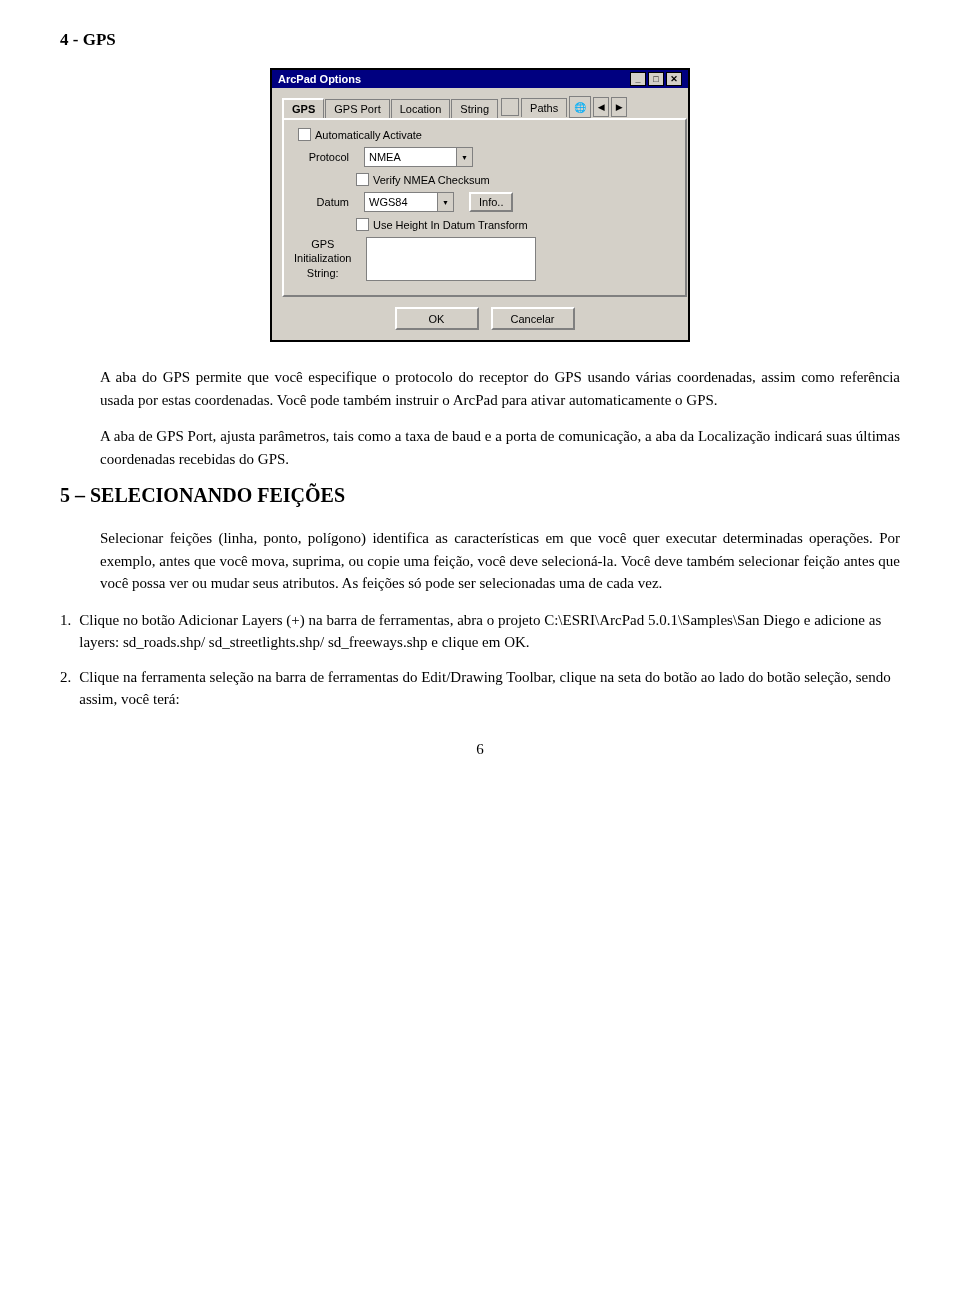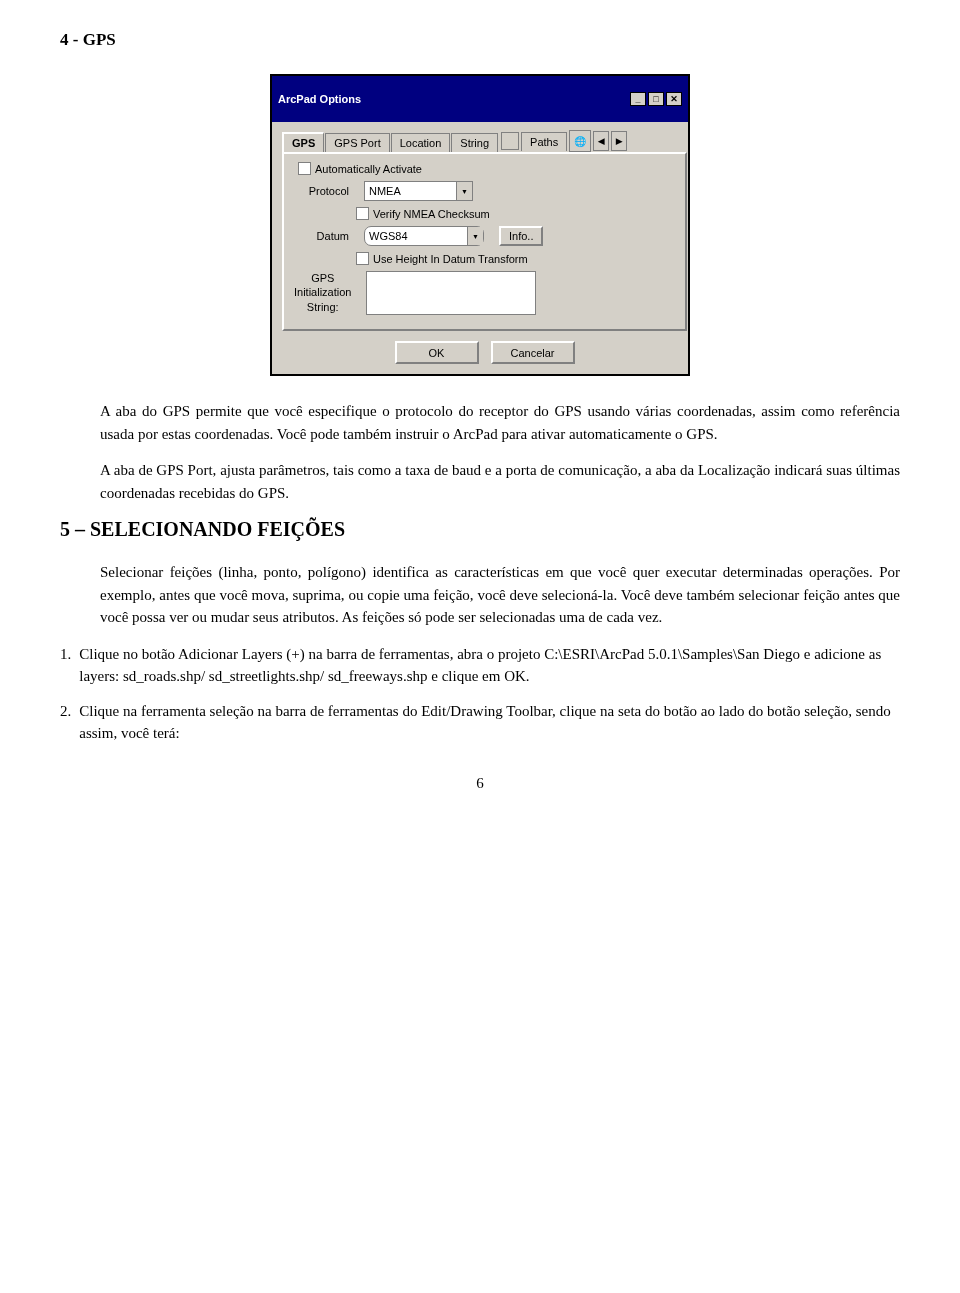--- a/index.html
+++ b/index.html
@@ -10,41 +10,41 @@
       font-size: 15px;
       color: #000000;
       width: 960px;
       min-height: 1293px;
       padding: 30px 60px 40px 60px;
     }
 
     .page-header {
       font-size: 17px;
       font-weight: bold;
-      margin-bottom: 24px;
+      margin-bottom: 18px;
     }
 
     .dialog-container {
       display: flex;
       justify-content: center;
       margin-bottom: 24px;
     }
 
     .dialog-box {
       border: 2px solid #000;
       background: #d4d0c8;
       width: 420px;
       font-family: Arial, "MS Sans Serif", sans-serif;
       font-size: 11px;
     }
 
     .dialog-titlebar {
       background: #000080;
       color: #ffffff;
-      padding: 16px 6px;
+      padding: 2px 6px;
       display: flex;
       justify-content: space-between;
       align-items: center;
       font-weight: bold;
       font-size: 11px;
     }
 
     .dialog-titlebar-buttons {
       display: flex;
       gap: 2px;
@@ -305,21 +305,21 @@
           </div>
         </div>
 
         <div class="checkbox-row" style="margin-left:62px;">
           <div class="checkbox"></div>
           <span class="label-text">Verify NMEA Checksum</span>
         </div>
 
         <div class="form-row">
           <span class="label-text" style="width:55px;text-align:right;">Datum</span>
-          <div class="dropdown-wrapper" style="width:120px;border-radius:7px;">
+          <div class="dropdown-wrapper" style="width:90px;">
             <span class="dropdown-text">WGS84</span>
             <div class="dropdown-arrow">▼</div>
           </div>
           <button class="button-small">Info..</button>
         </div>
 
         <div class="checkbox-row" style="margin-left:62px;">
           <div class="checkbox"></div>
           <span class="label-text">Use Height In Datum Transform</span>
         </div>

